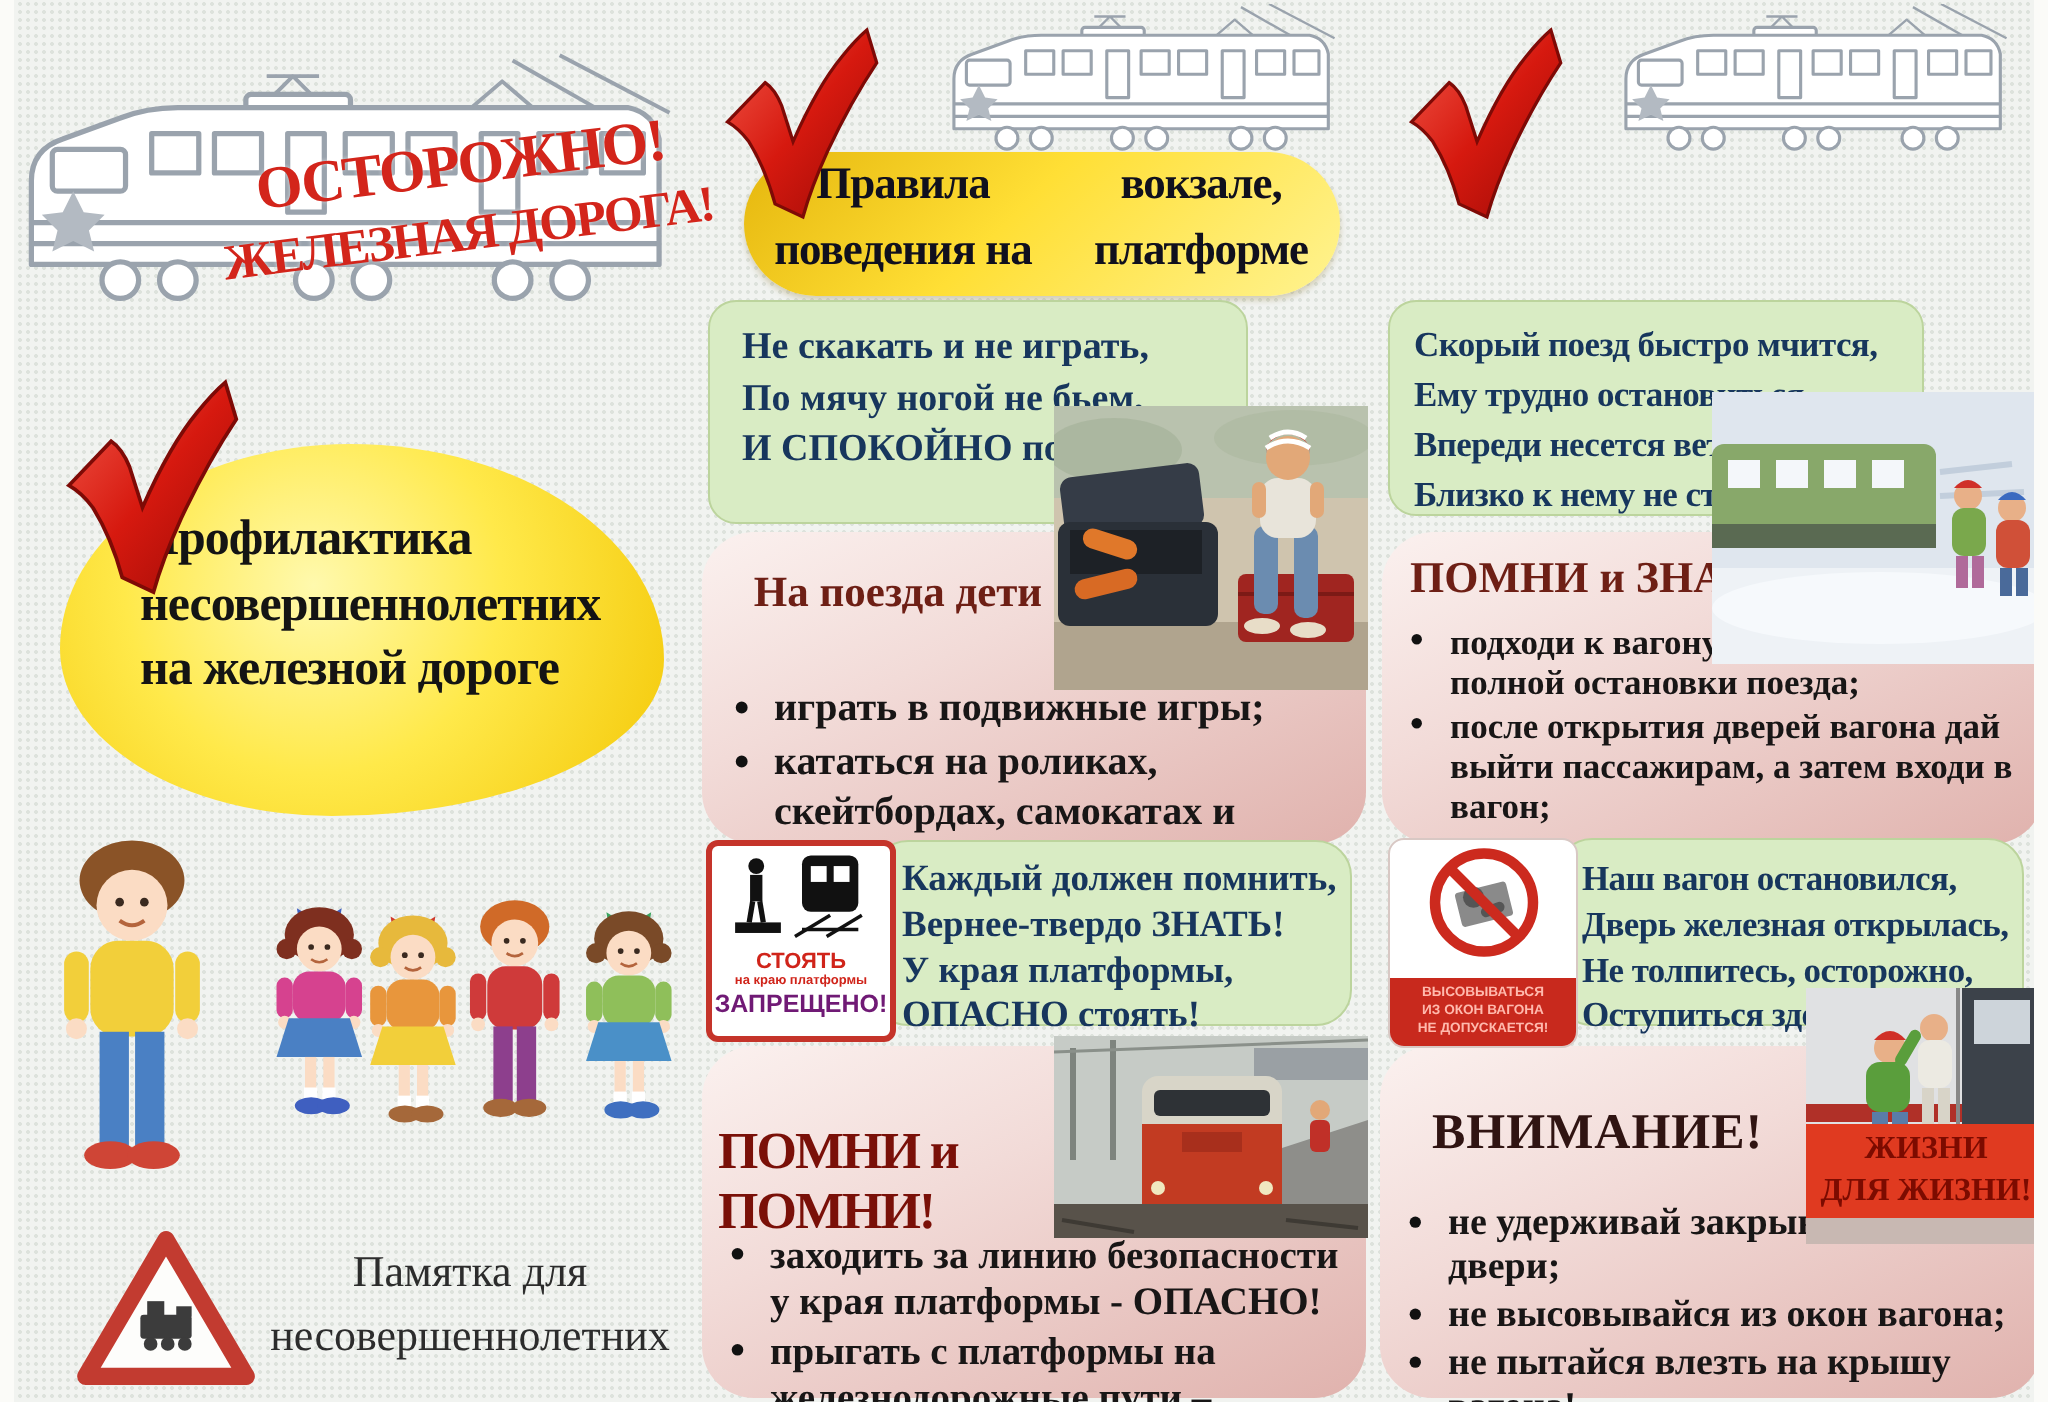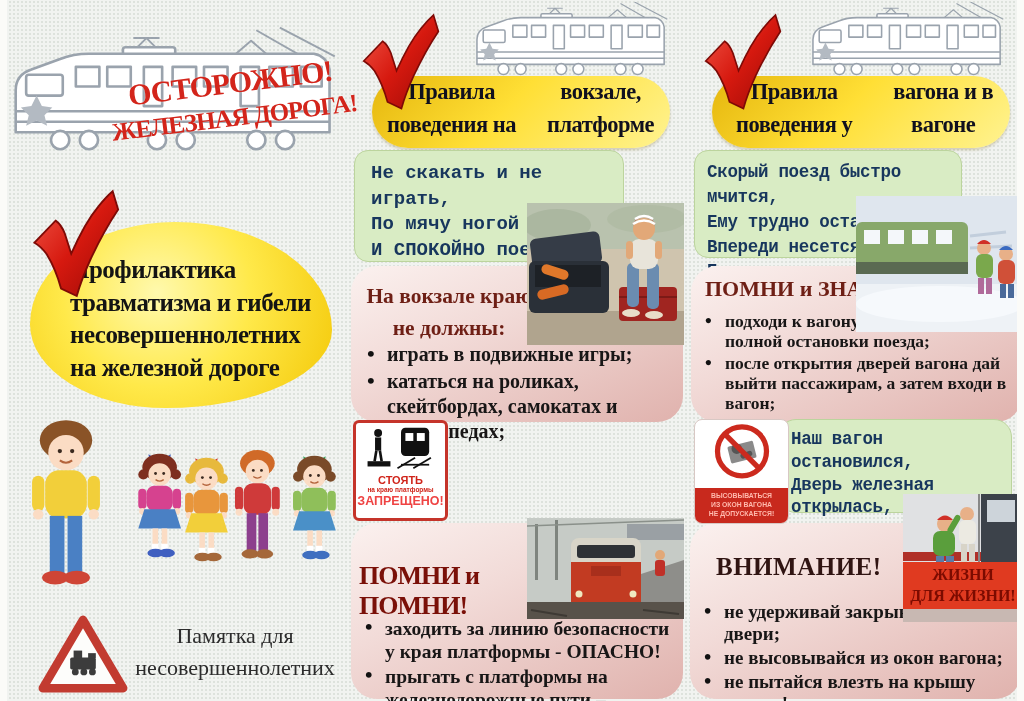--- a/index.html
+++ b/index.html
@@ -64,21 +64,21 @@
     border-radius:40px;
     background:linear-gradient(135deg,#e5b60d 0%, #ffdf35 45%, #fff391 100%);
     box-shadow:0 2px 3px rgba(120,90,0,.25);
     text-align:center; color:#10101e; font-weight:bold; font-size:22.5px; line-height:1.45;
     display:flex; flex-direction:row; justify-content:center;
     letter-spacing:-0.5px;
   }
 
   .green-box{
     background:#d9ecc4; border:1px solid #bcd49d; border-radius:14px;
-    color:#17365d; font-weight:bold;font-family:Liberation Mono, monospace;
+    color:#17365d; font-weight:bold;
   }
   .pink-box{
     background:linear-gradient(155deg,#fbf1ef 0%, #f2dbd8 38%, #e0b2ad 100%);
     border-radius:26px;
   }
   .pink-box .heading{position:absolute; font-weight:bold;}
   ul.rules{
     position:absolute; margin:0; padding:0; list-style:none;
     font-weight:bold; color:#181616;
   }
@@ -98,21 +98,21 @@
   .pink-mid1 .heading{left:10px; top:14px; width:176px; font-size:21.5px; color:#6e1f15; text-align:center; line-height:1.5;}
   .pink-mid1 ul{left:10px; top:76px; width:315px; font-size:20px; line-height:1.25;}
   .sign-stand{
     left:3px; top:420px; width:95px; height:101px; z-index:2; box-sizing:border-box;
     background:#fff; border:3px solid #c5342a; border-radius:6px; text-align:center;
     font-family:"Liberation Sans", sans-serif;
   }
   .sign-stand svg{width:78px;height:44px;margin-top:3px;}
   .sign-stand .t1{font-size:11px; font-weight:bold; color:#d0241a; line-height:1.1;}
   .sign-stand .t2{font-size:6.5px; font-weight:bold; color:#d0241a; line-height:1.2;}
-  .sign-stand .t3{font-size:12.5px; font-weight:bold; color:#ef4444; line-height:1.2;}
+  .sign-stand .t3{font-size:12.5px; font-weight:bold; color:#701a75; line-height:1.2;}
   .green-mid2{left:86px; top:420px; width:240px; height:93px; font-size:18.5px; line-height:1.23; padding:8px 0 0 14px; box-sizing:border-box; border-radius:18px;}
   .pink-mid2{left:1px; top:523px; width:332px; height:176px;}
   .pink-mid2 .heading{left:8px; top:38px; width:180px; font-size:26px; color:#7a1008; letter-spacing:-1px;}
   .pink-mid2 ul{left:8px; top:94px; width:320px; font-size:19.5px; line-height:1.18;}
   .photo-train{left:177px; top:518px; width:157px; height:101px; z-index:2;}
 
   
   .check-r{left:10px; top:10px; width:82px; height:106px;}
   .train-r{left:100px; top:2px; width:230px; height:78px;}
   .pill-r{left:22px; top:76px; width:298px; height:72px;}
@@ -233,21 +233,20 @@
       <div class="l2">ЖЕЛЕЗНАЯ ДОРОГА!</div>
     </div>
     <div class="abs check" style="left:28px;top:186px;width:92px;height:118px;">
       <svg viewBox="0 0 100 125">
           <use href="#checkPath" fill="url(#gRed)" stroke="#7e0a06" stroke-width="2"></use>
         </svg>
     </div>
     <div class="abs yellow-blob">
       <div class="blob-text">
         <div>Профилактика</div>
-        <div>травматизма и гибели</div>
         <div>несовершеннолетних</div>
         <div>на железной дороге</div>
       </div>
     </div>
     <div class="abs kids">
       <svg class="kid-single" viewBox="0 0 70 110">
         <use href="#kidBoy" style="--hair:#8a5327;--top:#f2cf3a;--bottom:#4a80c4;--shoe:#cf4536"></use>
       </svg>
       <svg class="kid-group" viewBox="0 0 220 110">
         <use href="#kidGirl" transform="translate(0,4)" style="--hair:#7e2f1f;--bow:#3f5fc0;--top:#d6428f;--skirt:#4a80c4;--shoe:#3f5fc0"></use>
@@ -317,22 +316,21 @@
         <circle cx="117" cy="26" r="11" fill="#e2a878"></circle>
         <path d="M106 24 A11 11 0 0 1 128 24 L128 20 Q117 8 106 20 Z" fill="#d04038"></path>
         <path d="M108 16 Q117 10 126 16" stroke="#fff" stroke-width="2.5" fill="none"></path>
         <path d="M106 21 Q117 14 128 21" stroke="#fff" stroke-width="2.5" fill="none"></path>
         <ellipse cx="104" cy="110" rx="9" ry="4" fill="#e8ddc8"></ellipse>
         <ellipse cx="127" cy="112" rx="9" ry="4" fill="#e8ddc8"></ellipse>
       </svg>
     </div>
     <div class="abs pink-box pink-mid1">
       <div class="heading">
-        <div>На вокзале краю</div>
-        <div>не должны:</div>
+        <div>На поезда дети</div>
       </div>
       <ul class="rules">
         <li>играть в подвижные игры;</li>
         <li>кататься на роликах, скейтбордах, самокатах и велосипедах;</li>
       </ul>
     </div>
     <div class="abs sign-stand">
       <svg viewBox="0 0 80 50">
         <circle cx="14" cy="8" r="4.5" fill="#111"></circle>
         <rect x="10.5" y="13" width="7" height="15" fill="#111"></rect>
@@ -342,20 +340,26 @@
         <rect x="40" y="2" width="32" height="32" rx="5" fill="#111"></rect>
         <rect x="45" y="8" width="9" height="9" fill="#fff"></rect>
           <rect x="58" y="8" width="9" height="9" fill="#fff"></rect>
         <line x1="36" y1="48" x2="56" y2="36" stroke="#111" stroke-width="2"></line>
         <line x1="54" y1="48" x2="74" y2="36" stroke="#111" stroke-width="2"></line>
         <line x1="40" y1="44" x2="72" y2="44" stroke="#111" stroke-width="2"></line>
       </svg>
       <div class="t1">СТОЯТЬ</div>
       <div class="t2">на краю платформы</div>
       <div class="t3">ЗАПРЕЩЕНО!</div>
+    </div>
+    <div class="abs green-box green-mid2">
+      <div>Каждый должен помнить,</div>
+      <div>Вернее-твердо ЗНАТЬ!</div>
+      <div>У края платформы,</div>
+      <div>ОПАСНО стоять!</div>
     </div>
     <div class="abs pink-box pink-mid2">
       <div class="heading">ПОМНИ и ПОМНИ!</div>
       <ul class="rules">
         <li>заходить за линию безопасности  у края платформы - ОПАСНО!</li>
         <li>прыгать с платформы на железнодорожные пути – ОПАСНО!</li>
       </ul>
     </div>
     <div class="abs photo-train photo-frame">
       <svg viewBox="0 0 157 101">
@@ -383,24 +387,20 @@
   <section class="col col-right">
     <div class="abs check check-r">
       <svg viewBox="0 0 100 125">
           <use href="#checkPath" fill="url(#gRed)" stroke="#7e0a06" stroke-width="2"></use>
         </svg>
     </div>
     <div class="abs train-sketch train-r">
       <svg viewBox="0 0 260 100">
           <use href="#trainSketch"></use>
         </svg>
-    </div>
-    <div class="abs pill pill-r">
-      <div>Правила поведения у</div>
-      <div>вагона и в вагоне</div>
     </div>
     <div class="abs green-box green-r1">
       <div>Скорый поезд быстро мчится,</div>
       <div>Ему трудно остановиться,</div>
       <div>Впереди несется ветер,</div>
       <div>Близко к нему не стойте дети!</div>
     </div>
     <div class="abs photo-winter photo-frame">
       <svg viewBox="0 0 168 136">
         <rect width="168" height="136" fill="#dfe6ee"></rect>

